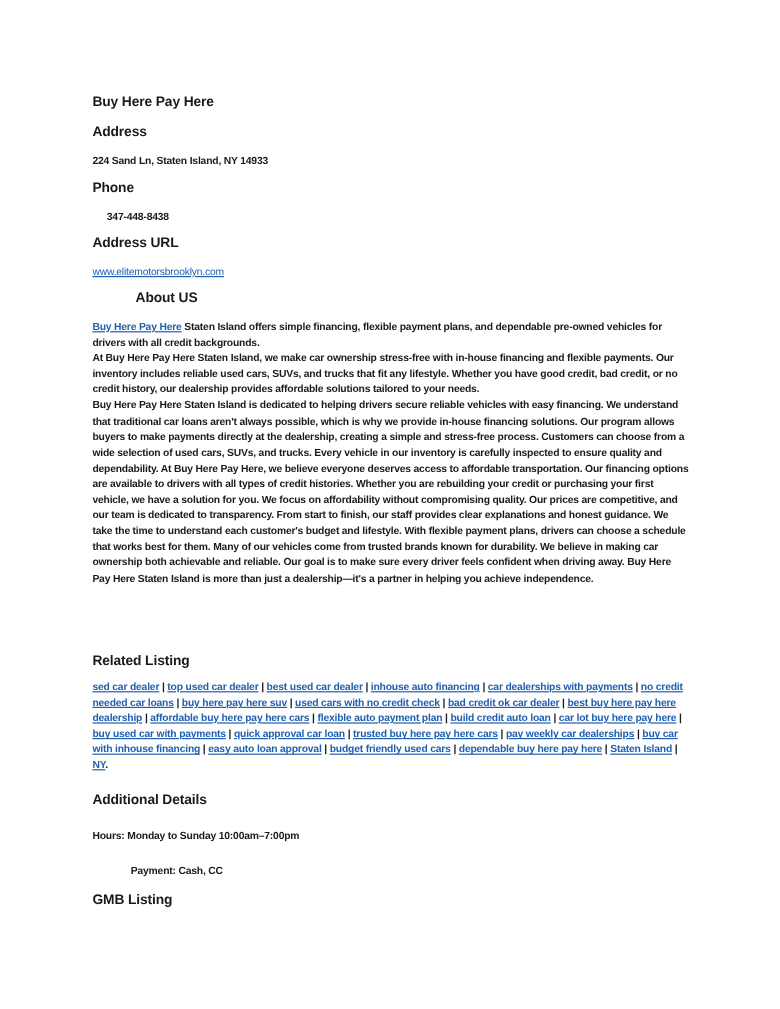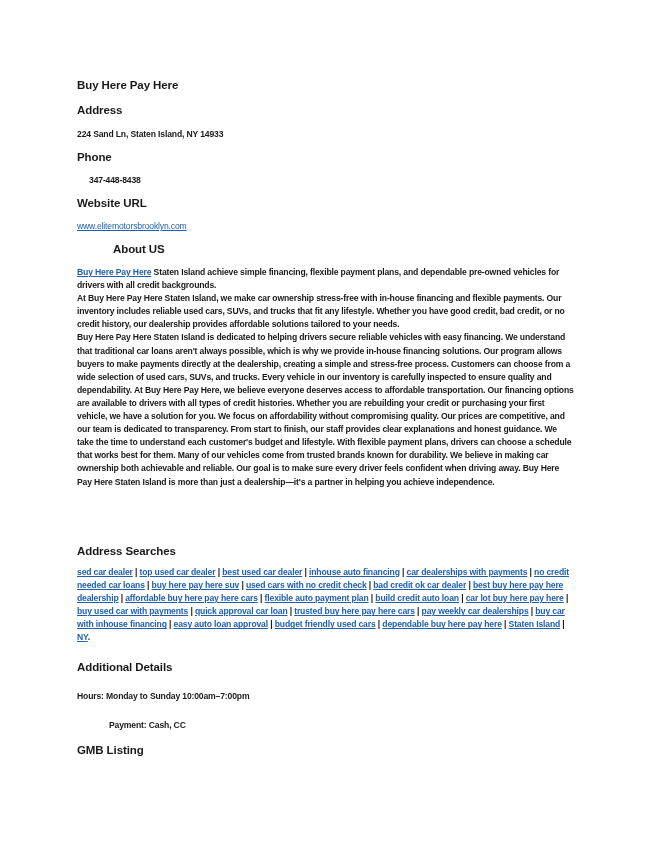--- a/index.html
+++ b/index.html
@@ -32,31 +32,31 @@
 
 <div class="page">
   <h2 id="h-title">Buy Here Pay Here</h2>
 
   <h2 id="h-address">Address</h2>
   <p id="v-address" class="small bold">224 Sand Ln, Staten Island, NY 14933</p>
 
   <h2 id="h-phone">Phone</h2>
   <p id="v-phone" class="small bold">347-448-8438</p>
 
-  <h2 id="h-website">Website URL</h2>
+  <h2 id="h-website">Address URL</h2>
   <p id="v-website" class="small"><a href="#">www.elitemotorsbrooklyn.com</a></p>
 
   <h2 id="h-about">About US</h2>
   <div id="about-body">
-    <p class="small bold"><a href="#">Buy Here Pay Here</a><span> Staten Island achieve simple financing, flexible payment plans, and dependable pre-owned vehicles for drivers with all credit backgrounds.</span></p>
+    <p class="small bold"><a href="#">Buy Here Pay Here</a><span> Staten Island offers simple financing, flexible payment plans, and dependable pre-owned vehicles for drivers with all credit backgrounds.</span></p>
     <p class="small bold">At Buy Here Pay Here Staten Island, we make car ownership stress-free with in-house financing and flexible payments. Our inventory includes reliable used cars, SUVs, and trucks that fit any lifestyle. Whether you have good credit, bad credit, or no credit history, our dealership provides affordable solutions tailored to your needs.</p>
     <p class="small bold">Buy Here Pay Here Staten Island is dedicated to helping drivers secure reliable vehicles with easy financing. We understand that traditional car loans aren't always possible, which is why we provide in-house financing solutions. Our program allows buyers to make payments directly at the dealership, creating a simple and stress-free process. Customers can choose from a wide selection of used cars, SUVs, and trucks. Every vehicle in our inventory is carefully inspected to ensure quality and dependability. At Buy Here Pay Here, we believe everyone deserves access to affordable transportation. Our financing options are available to drivers with all types of credit histories. Whether you are rebuilding your credit or purchasing your first vehicle, we have a solution for you. We focus on affordability without compromising quality. Our prices are competitive, and our team is dedicated to transparency. From start to finish, our staff provides clear explanations and honest guidance. We take the time to understand each customer's budget and lifestyle. With flexible payment plans, drivers can choose a schedule that works best for them. Many of our vehicles come from trusted brands known for durability. We believe in making car ownership both achievable and reliable. Our goal is to make sure every driver feels confident when driving away. Buy Here Pay Here Staten Island is more than just a dealership—it's a partner in helping you achieve independence.</p>
   </div>
 
-  <h2 id="h-related">Address Searches</h2>
+  <h2 id="h-related">Related Listing</h2>
   <p id="related-body" class="small bold"><a href="#">sed car dealer</a><span class="sep"> | </span><a href="#">top used car dealer</a><span class="sep"> | </span><a href="#">best used car dealer</a><span class="sep"> | </span><a href="#">inhouse auto financing</a><span class="sep"> | </span><a href="#">car dealerships with payments</a><span class="sep"> | </span><a href="#">no credit needed car loans</a><span class="sep"> | </span><a href="#">buy here pay here suv</a><span class="sep"> | </span><a href="#">used cars with no credit check</a><span class="sep"> | </span><a href="#">bad credit ok car dealer</a><span class="sep"> | </span><a href="#">best buy here pay here dealership</a><span class="sep"> | </span><a href="#">affordable buy here pay here cars</a><span class="sep"> | </span><a href="#">flexible auto payment plan</a><span class="sep"> | </span><a href="#">build credit auto loan</a><span class="sep"> | </span><a href="#">car lot buy here pay here</a><span class="sep"> | </span><a href="#">buy used car with payments</a><span class="sep"> | </span><a href="#">quick approval car loan</a><span class="sep"> | </span><a href="#">trusted buy here pay here cars</a><span class="sep"> | </span><a href="#">pay weekly car dealerships</a><span class="sep"> | </span><a href="#">buy car with inhouse financing</a><span class="sep"> | </span><a href="#">easy auto loan approval</a><span class="sep"> | </span><a href="#">budget friendly used cars</a><span class="sep"> | </span><a href="#">dependable buy here pay here</a><span class="sep"> | </span><a href="#">Staten Island</a><span class="sep"> | </span><a href="#">NY</a><span>.</span></p>
 
   <h2 id="h-additional">Additional Details</h2>
   <p id="v-hours" class="small bold">Hours: Monday to Sunday 10:00am–7:00pm</p>
   <p id="v-payment" class="small bold">Payment: Cash, CC</p>
 
   <h2 id="h-gmb">GMB Listing</h2>
 </div>
 
 </body></html>

